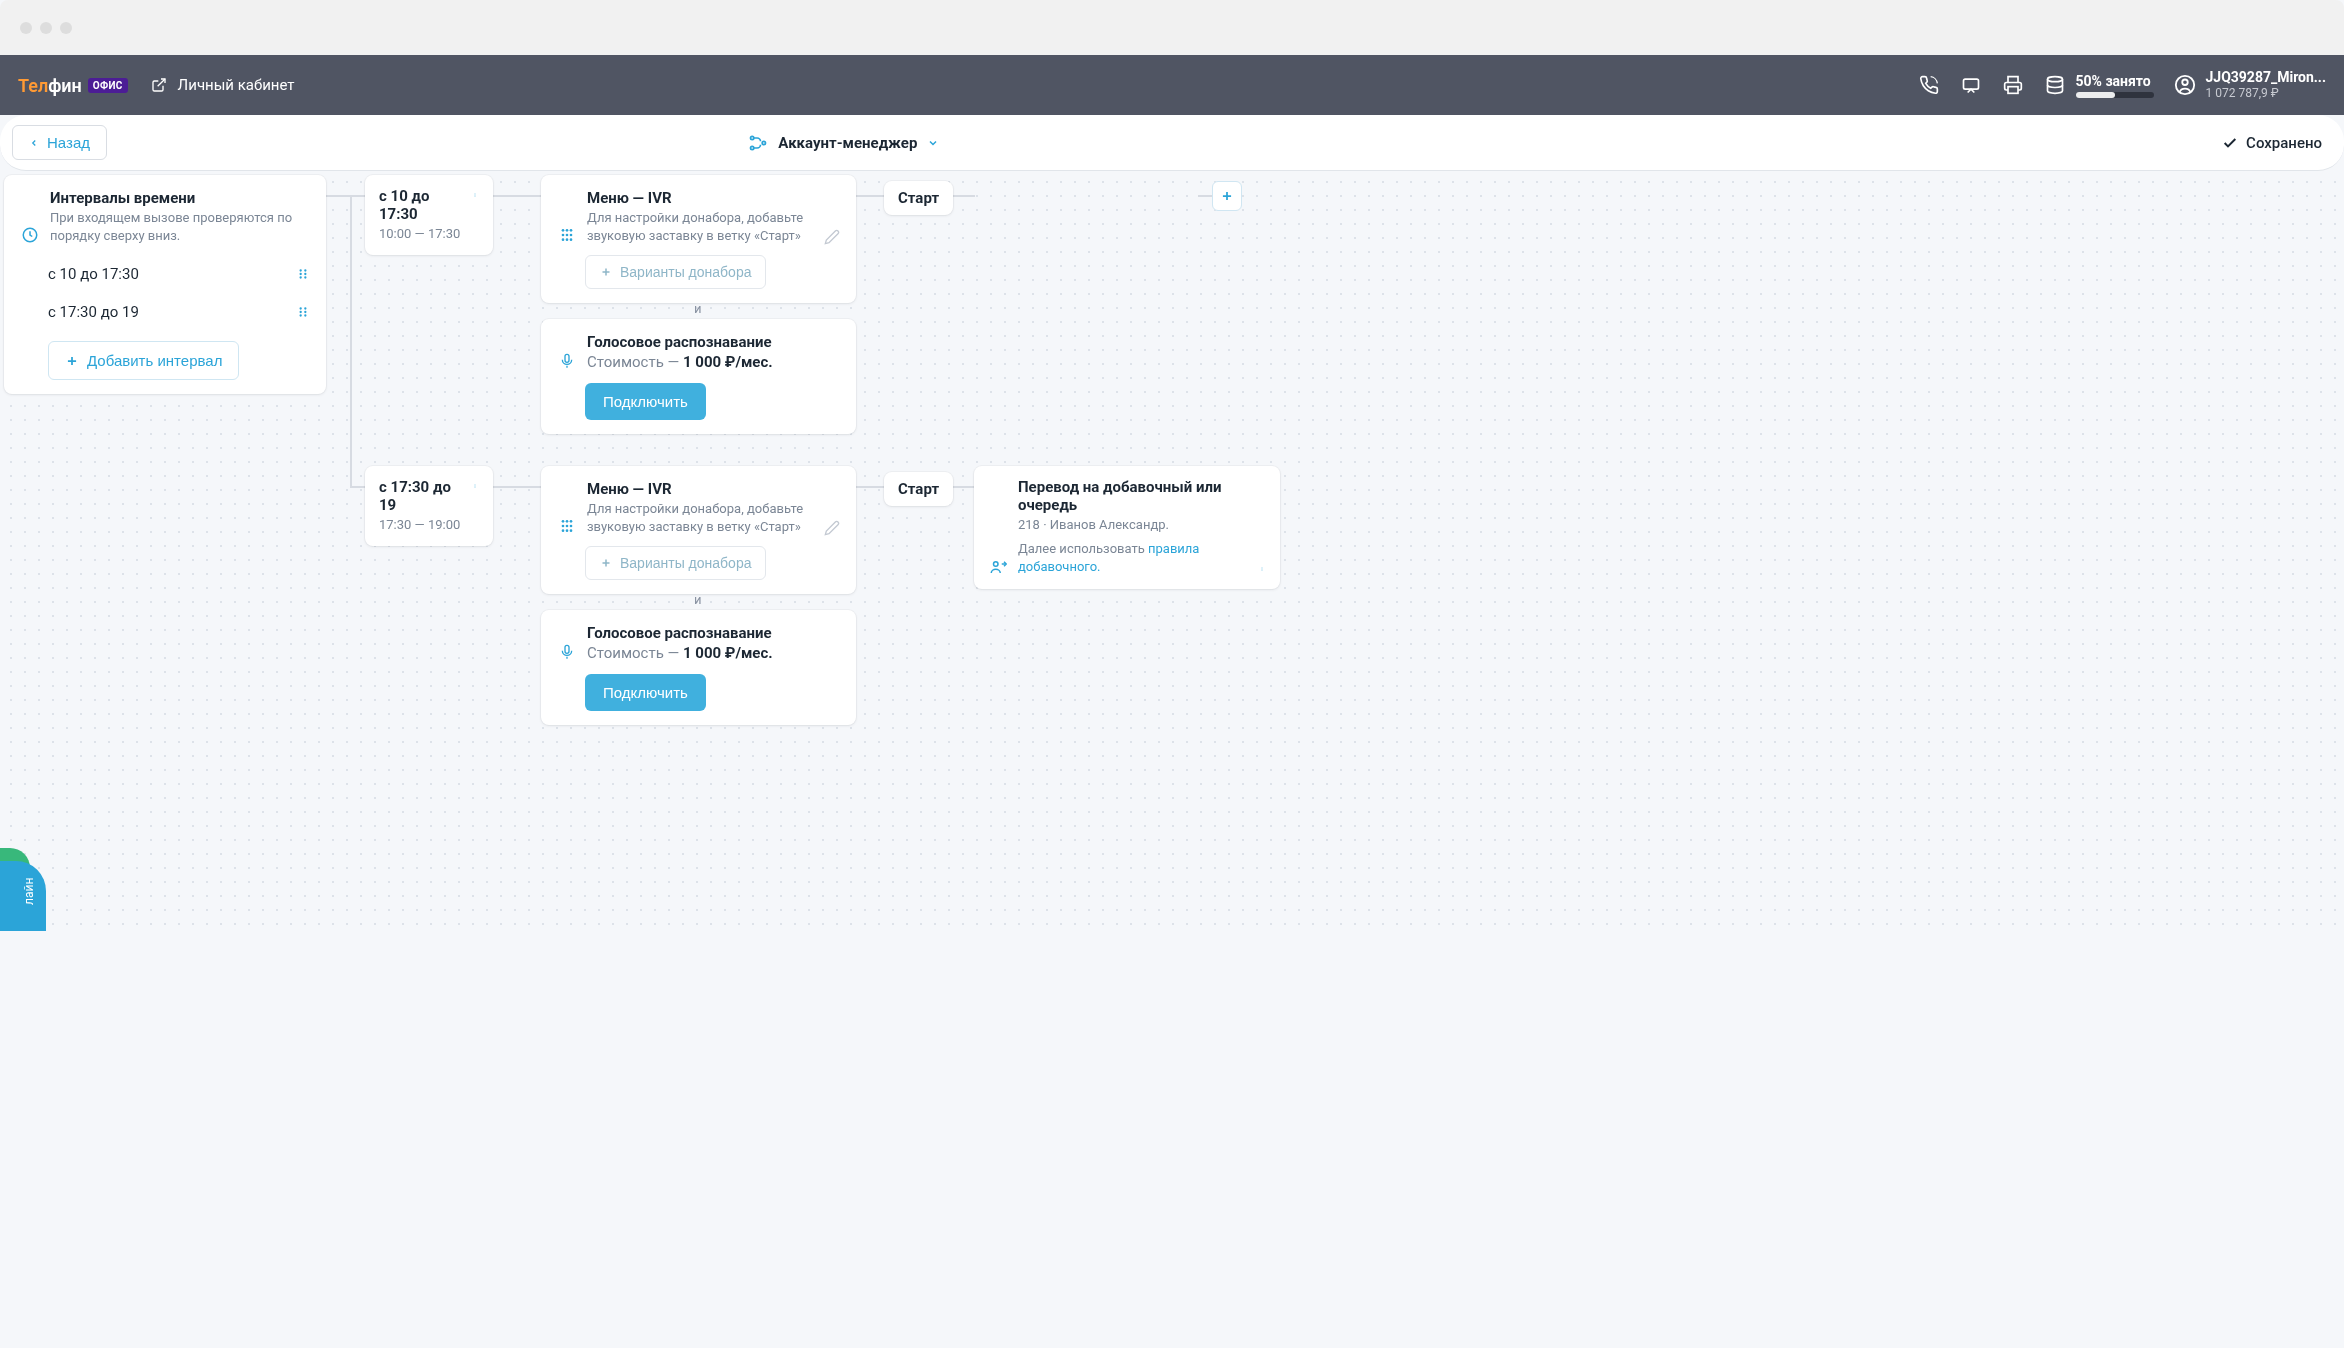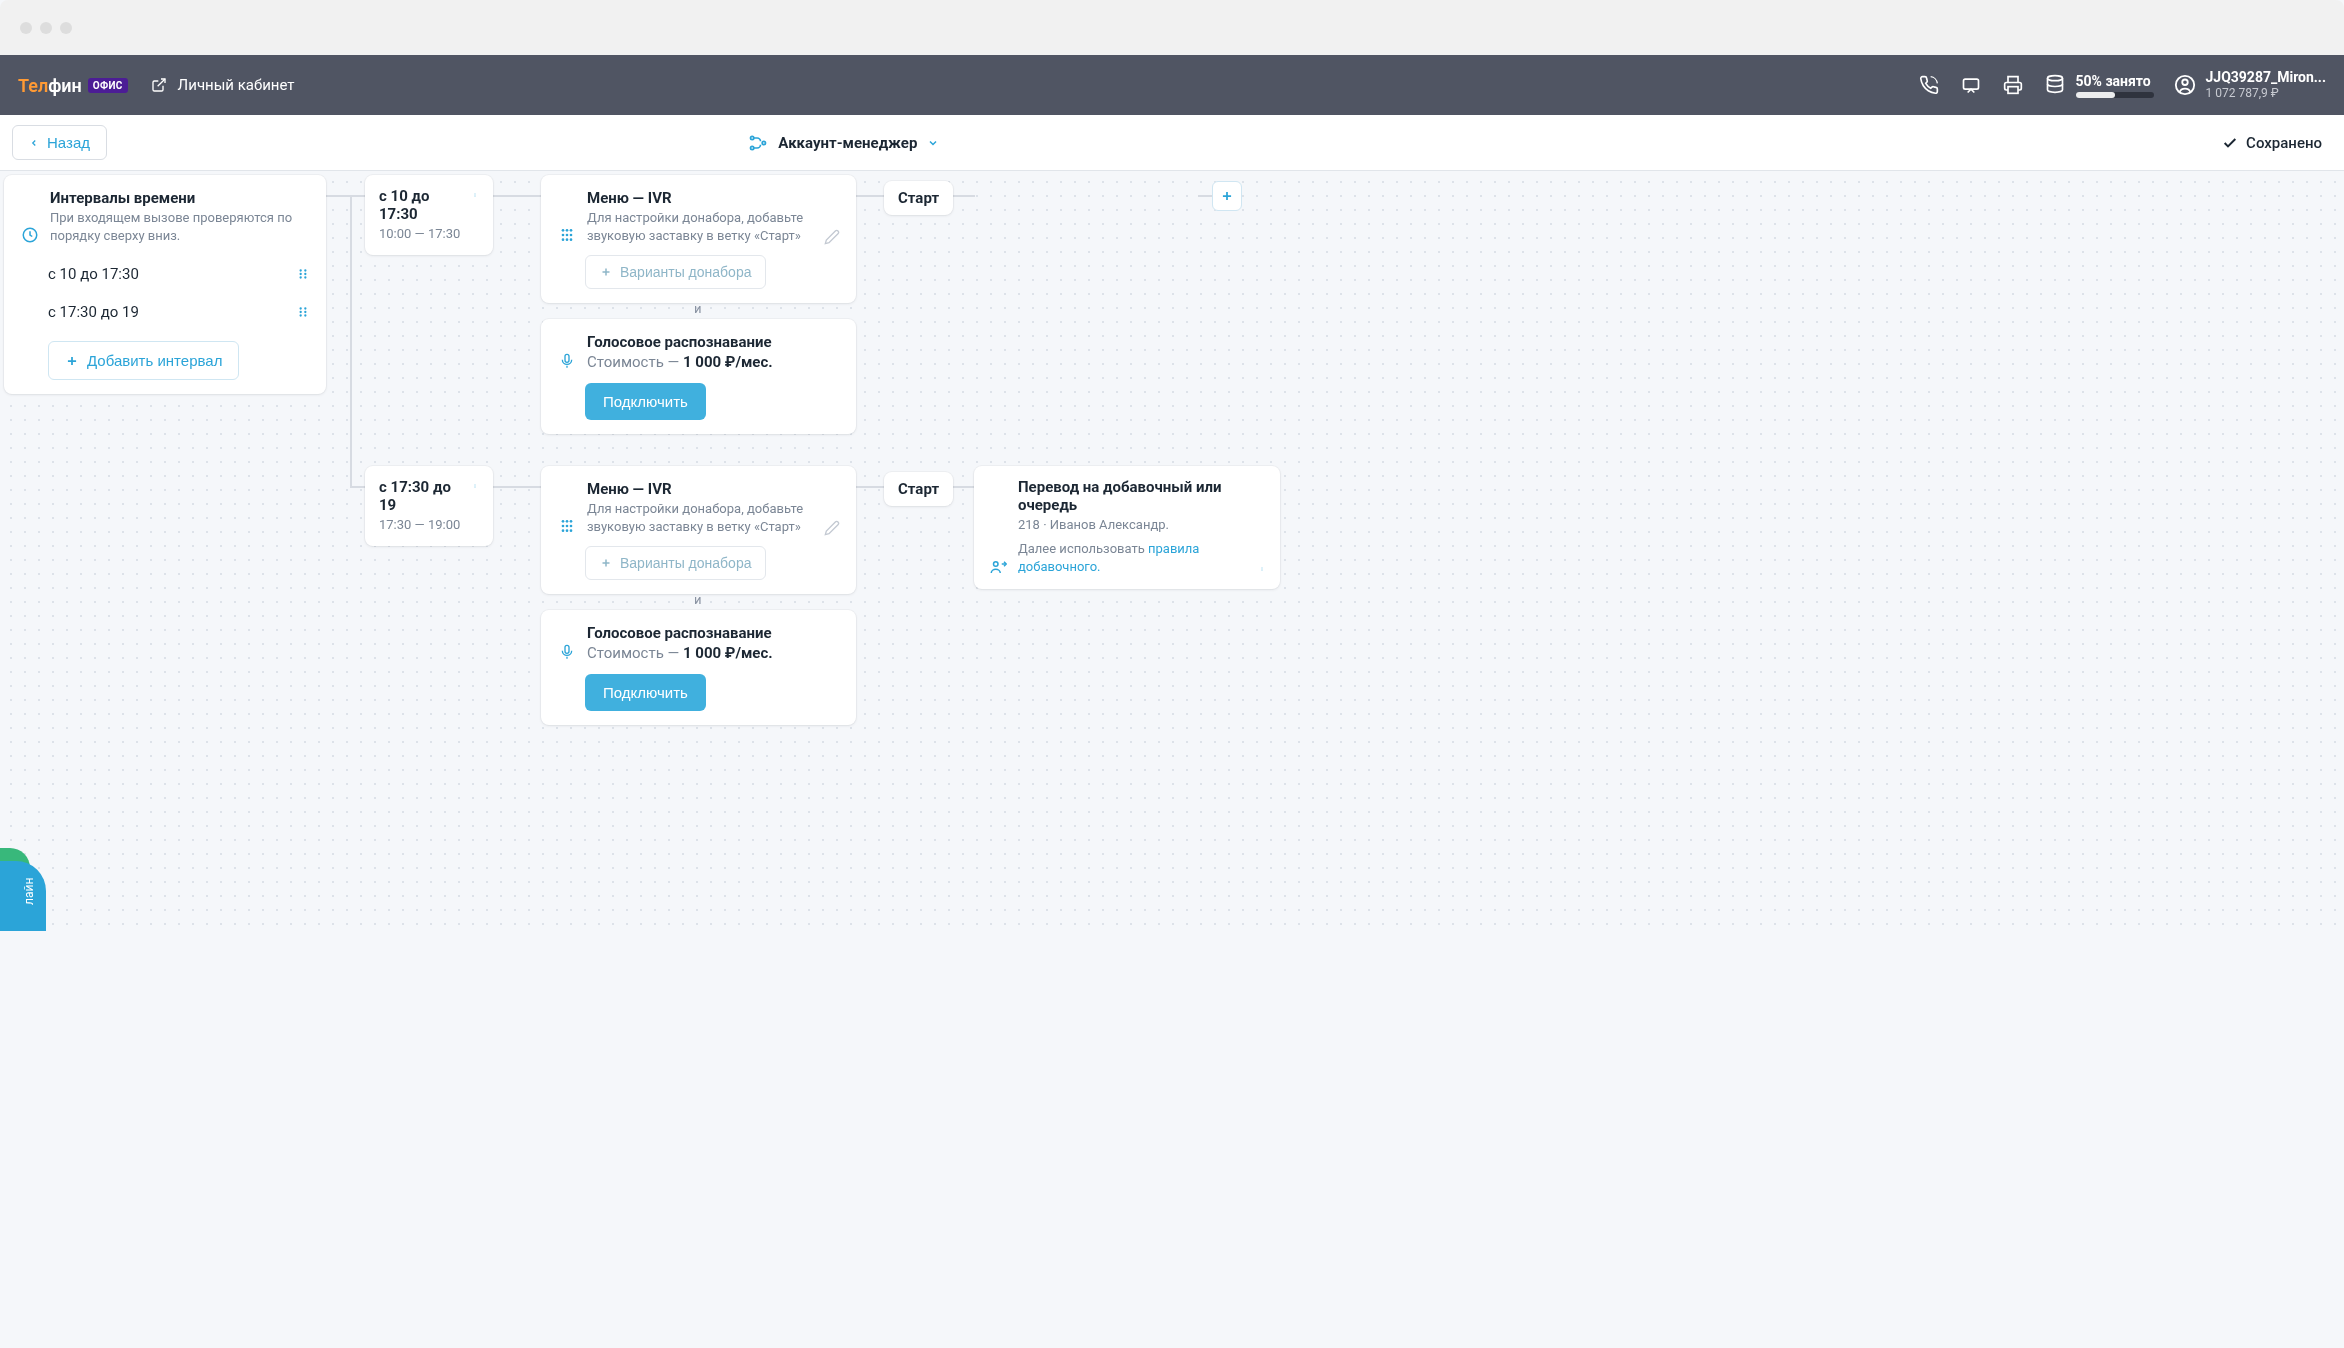--- a/index.html
+++ b/index.html
@@ -11,30 +11,30 @@
 
 .topbar { background: #505563; height: 60px; display: flex; align-items: center; padding: 0 18px; gap: 20px; color: #fff; }
 .logo { display: flex; align-items: center; gap: 6px; }
 .logo-text { font-size: 18px; font-weight: 600; }
 .logo-text .t { color: #ff9a34; }
 .logo-text .rest { color: #fff; }
 .logo-badge { background: #4c1d95; color: #fff; font-size: 10px; font-weight: 700; padding: 2px 5px; border-radius: 3px; letter-spacing: 0.3px;}
 .cabinet-link { color: #fff; display: flex; align-items: center; gap: 8px; font-size: 15px; }
 .spacer { flex: 1; }
 .topbar-icon { width: 22px; height: 22px; display: inline-flex; align-items: center; justify-content: center; color: #fff; }
-.usage-block { display: flex; align-items: flex-start; gap: 10px; }
+.usage-block { display: flex; align-items: center; gap: 10px; }
 .usage-txt { font-weight: 700; font-size: 14px; }
 .usage-bar { width: 78px; height: 6px; background: #2f333e; border-radius: 4px; position: relative; margin-top: 3px; }
 .usage-bar-fill { position: absolute; left: 0; top: 0; bottom: 0; width: 50%; background: #ecedee; border-radius: 4px; }
 .acct-block { display: flex; align-items: center; gap: 10px; }
 .acct-text { line-height: 1.2; }
 .acct-name { font-weight: 700; font-size: 14px; }
 .acct-bal { font-size: 12px; color: #c7cad1; }
 
-.subbar { background: #fff; height: 56px; border-bottom: 1px solid #e1e5ea; display: flex; align-items: center; padding: 0 12px; }
+.subbar { background: #fff; height: 56px; border-bottom: 1px solid #e1e5ea; display: flex; align-items: center; padding: 0 12px; border-radius: 26px; }
 .back-btn { border: 1px solid #d9dde3; border-radius: 6px; padding: 8px 16px; display: inline-flex; align-items: center; gap: 8px; color: #2ba4d8; font-size: 15px; font-weight: 500; cursor: pointer; background: #fff; }
 .schema-select { margin: 0 auto; display: inline-flex; align-items: center; gap: 10px; font-weight: 700; font-size: 15px; color: #1c2733; cursor: pointer; }
 .saved { display: inline-flex; align-items: center; gap: 8px; font-size: 15px; color: #1c2733; font-weight: 500; margin-left: auto; padding-right: 10px;}
 
 .canvas { position: relative; padding: 12px; min-height: 760px; background-image: radial-gradient(#dde2e9 1px, transparent 1px); background-size: 14px 14px; background-position: 4px 4px; }
 
 .card { position: absolute; background: #fff; border-radius: 8px; box-shadow: 0 1px 3px rgba(16,24,40,0.08), 0 0 0 1px rgba(16,24,40,0.03); }
 .card-pad { padding: 14px 16px; }
 .card-header { display: flex; align-items: flex-end; gap: 10px; }
 .card-icon { flex: 0 0 20px; height: 20px; display: inline-flex; align-items: center; justify-content: center; color: #2ba4d8; }

